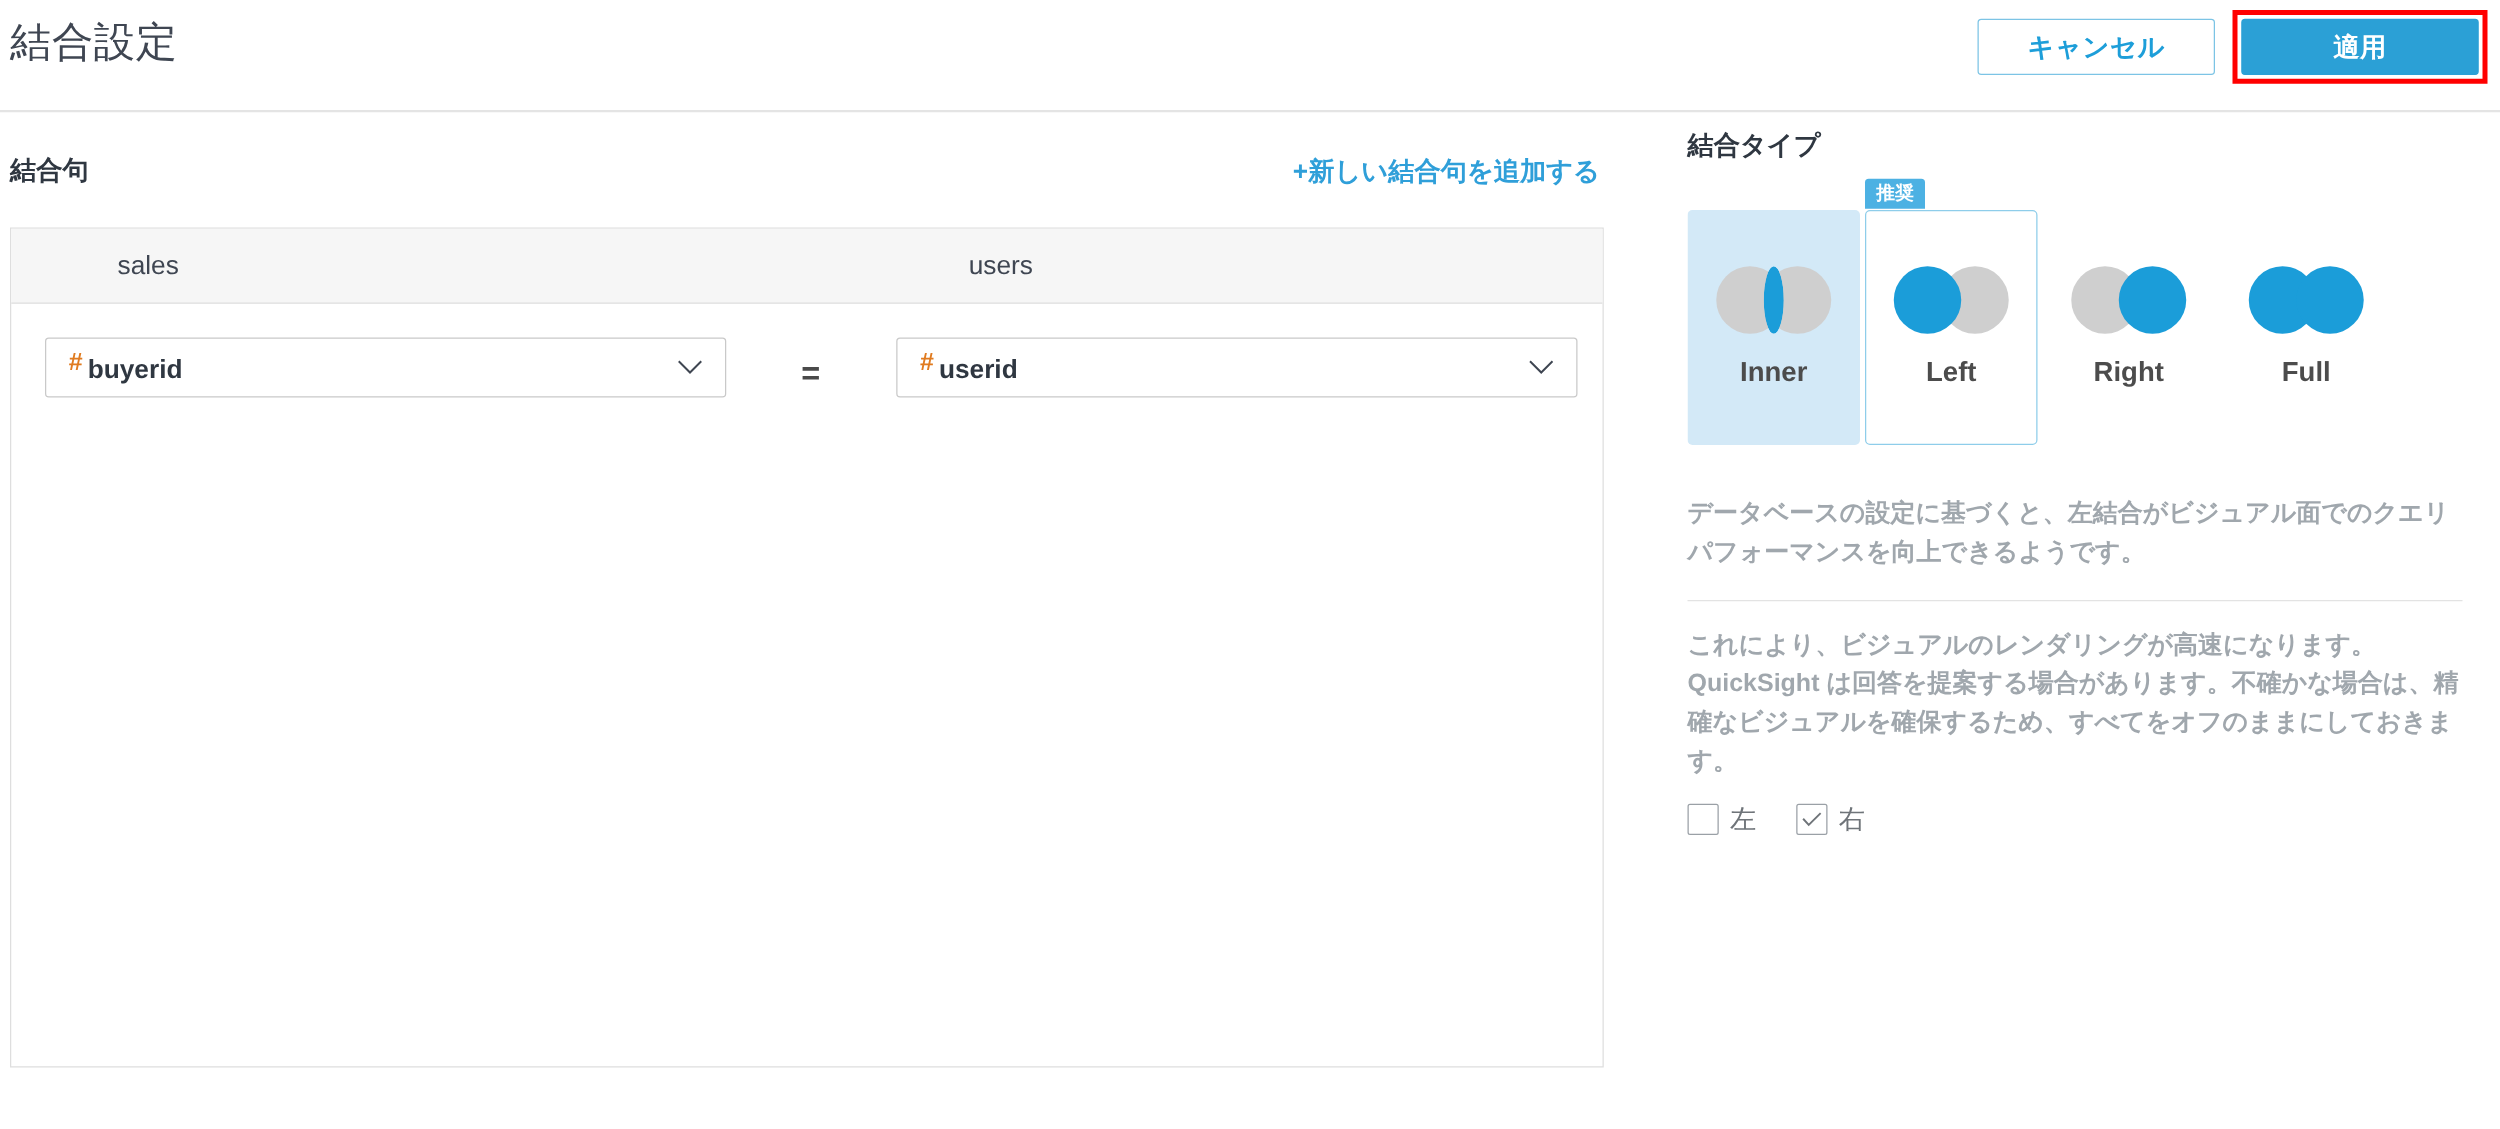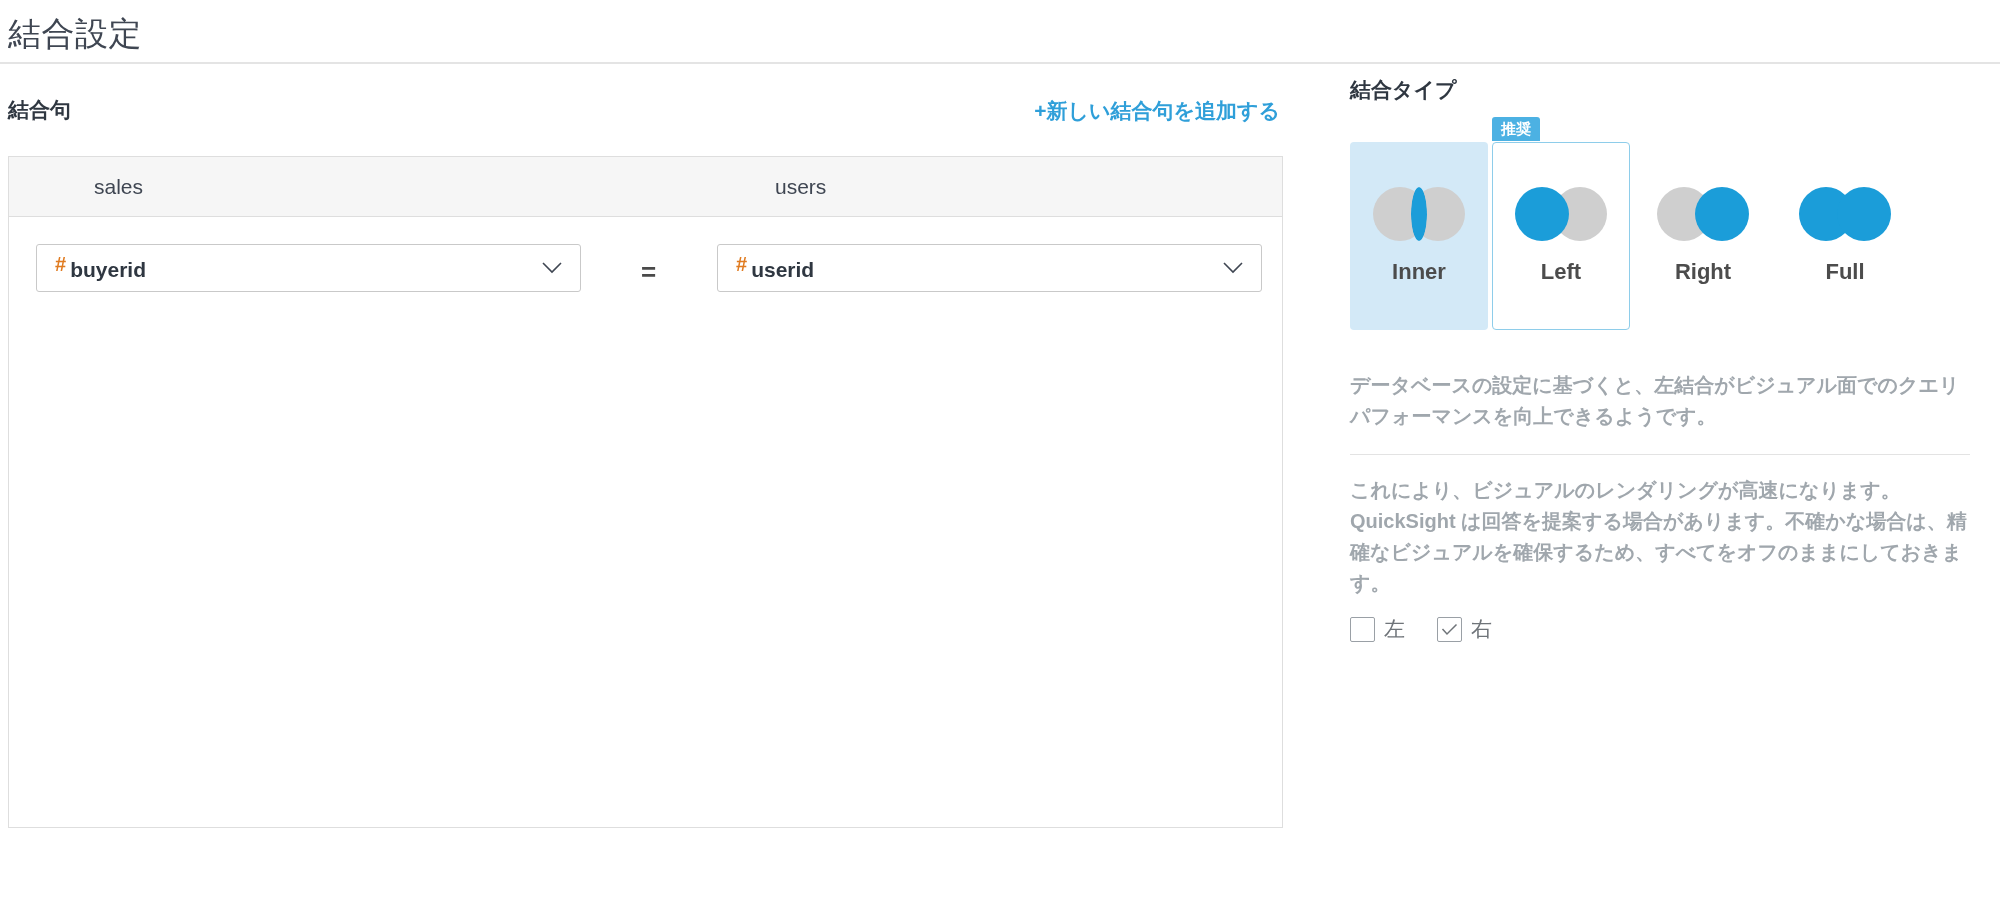--- a/index.html
+++ b/index.html
@@ -8,21 +8,21 @@
     margin: 0; padding: 0;
     width: 2000px; height: 903px;
     background: #ffffff;
     font-family: "Liberation Sans", "DejaVu Sans", sans-serif;
     overflow: hidden;
   }
 
   
   .header {
     position: relative;
-    height: 64px;
+    height: 90px;
     border-bottom: 2px solid #e4e4e4;
     background: #ffffff;
   }
   .page-title {
     position: absolute;
     left: 8px; top: 12px;
     font-size: 33px;
     font-weight: 400;
     color: #3f4652;
     letter-spacing: 0.5px;
@@ -305,20 +305,26 @@
   .check-label {
     font-size: 21px;
     color: #6f7479;
   }
 </style>
 </head>
 <body>
 
 <div class="header">
   <div class="page-title">結合設定</div>
+  <div class="header-actions">
+    <div class="btn btn-cancel">キャンセル</div>
+    <div class="apply-wrap">
+      <div class="btn btn-apply">適用</div>
+    </div>
+  </div>
 </div>
 
 <div class="content">
 
   <div class="left-col">
 
     <div class="clause-head">
       <div class="section-label">結合句</div>
       <div class="add-clause-link">+新しい結合句を追加する</div>
     </div>

